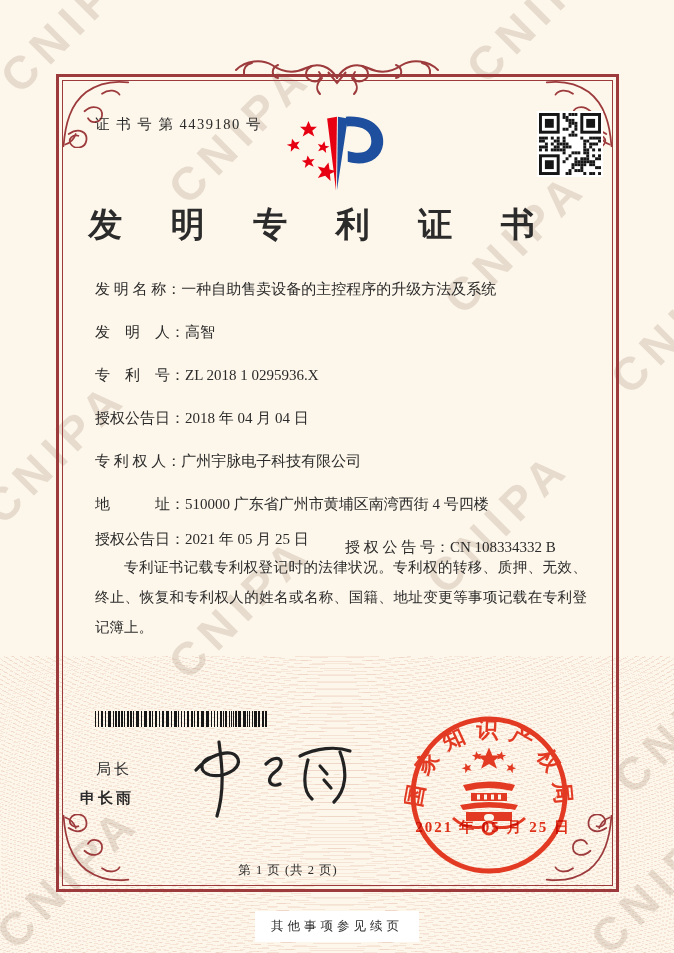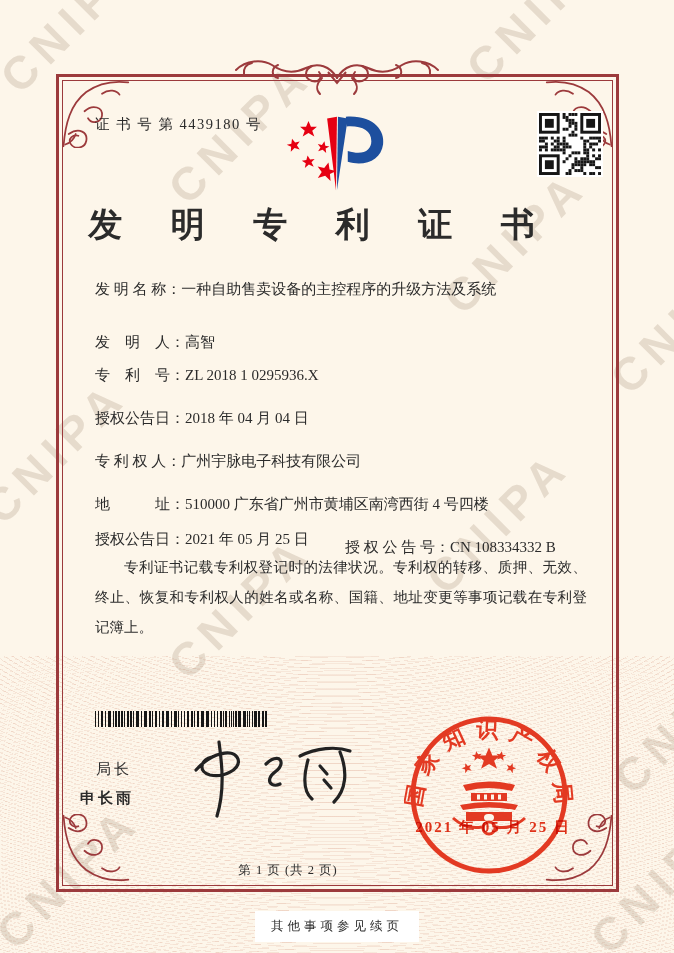--- a/index.html
+++ b/index.html
@@ -284,21 +284,21 @@
         <rect x="48" y="6" width="9" height="9"></rect>
         <rect x="6" y="48" width="9" height="9"></rect>
       </g>
   </svg>
 </div>
 
 <div class="abs title">发 明 专 利 证 书</div>
 
 <div class="abs fields">
   <div class="frow" style="top:0"><span class="lab">发 明 名 称：</span><span class="val">一种自助售卖设备的主控程序的升级方法及系统</span></div>
-  <div class="frow" style="top:53px"><span class="lab">发　明　人：</span><span class="val">高智</span></div>
+  <div class="frow" style="top:43px"><span class="lab">发　明　人：</span><span class="val">高智</span></div>
   <div class="frow" style="top:86px"><span class="lab">专　利　号：</span><span class="val">ZL 2018 1 0295936.X</span></div>
   <div class="frow" style="top:129px"><span class="lab">授权公告日：</span><span class="val">2018 年 04 月 04 日</span></div>
   <div class="frow" style="top:172px"><span class="lab">专 利 权 人：</span><span class="val">广州宇脉电子科技有限公司</span></div>
   <div class="frow" style="top:215px"><span class="lab">地　　　址：</span><span class="val">510000  广东省广州市黄埔区南湾西街 4 号四楼</span></div>
   <div class="frow" style="top:250px">
     <span class="lab">授权公告日：</span><span>2021 年 05 月 25 日</span>
     <span class="grant2"><span class="lab">授 权 公 告 号：</span><span>CN 108334332 B</span></span>
   </div>
 </div>
 

